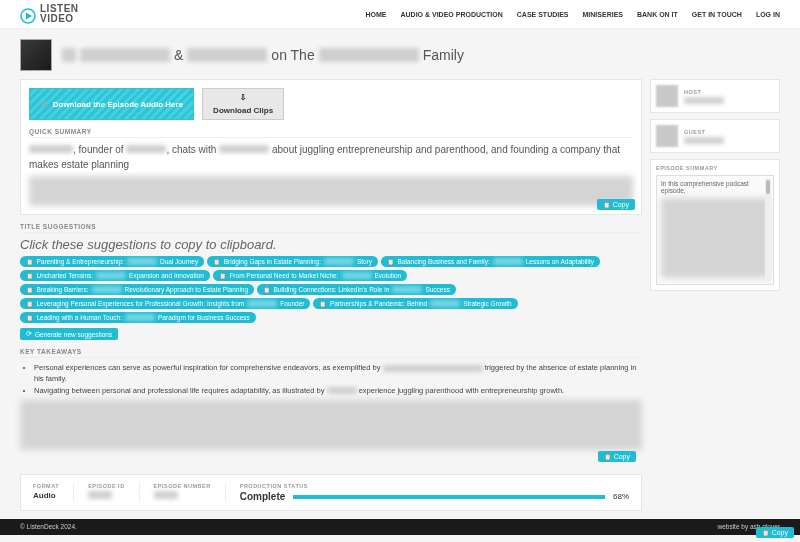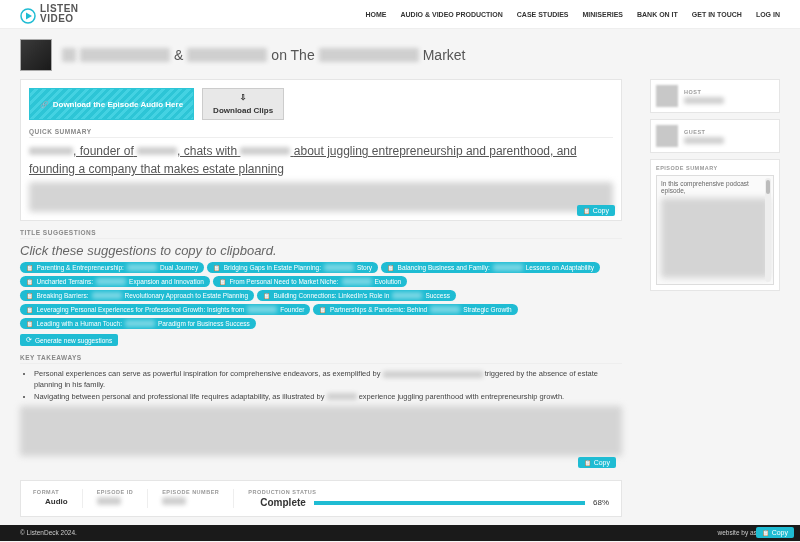--- a/index.html
+++ b/index.html
@@ -8,46 +8,46 @@
   .logo { display:flex; align-items:flex-end; gap:4px; }
   .logo-icon { width:16px; height:16px; }
   .logo-text { font-size:10px; font-weight:bold; letter-spacing:0.5px; color:#555; line-height:1; }
   .nav { display:flex; gap:14px; font-size:7px; font-weight:bold; color:#333; }
   .nav span { cursor:pointer; }
   .page { padding:10px 20px 0 20px; }
   .header-row { display:flex; align-items:center; gap:10px; margin-bottom:8px; }
   .thumb { width:30px; height:30px; background:linear-gradient(135deg,#3a3a3a,#1a1a1a); border:1px solid #aaa; filter:blur(0.5px); }
   .title-line { font-size:14px; color:#555; display:flex; gap:4px; align-items:center; flex-wrap:wrap;}
   .blur-box { display:inline-block; background:#cfcfcf; border-radius:2px; filter:blur(2px); color:transparent; }
-  .two-col { display:flex; gap:28px; }
+  .two-col { display:flex; gap:8px; }
   .col-left { flex:1; min-width:0;}
   .col-right { width:130px; display:flex; flex-direction:column; gap:6px; }
   .card { background:#fff; border:1px solid #e5e5e5; padding:8px; position:relative; margin-bottom:8px; }
   .btn-row { display:flex; gap:8px; margin-bottom:8px; }
   .btn { display:inline-flex; align-items:center; gap:4px; font-size:8px; padding:4px 10px; border:1px solid #ccc; cursor:pointer; white-space:nowrap; }
   .btn-primary { background:repeating-linear-gradient(135deg,#2dc5d6,#2dc5d6 3px,#44d2e2 3px,#44d2e2 6px); color:#fff; border-color:#2dc5d6; font-weight:bold; }
   .btn-secondary { background:#e8e8e8; color:#333; font-weight:bold;flex-direction:column;}
   .section-label { font-size:6.5px; font-weight:bold; letter-spacing:0.5px; color:#888; border-bottom:1px solid #eee; padding-bottom:2px; margin-bottom:4px; }
-  .summary-text { font-size:12px; line-height:1.5; color:#555;text-decoration:underline; }
+  .summary-text { font-size:10px; line-height:1.5; color:#555; }
   .summary-blur-block { margin-top:4px; height:30px; background:#d4d4d4; filter:blur(3px); border-radius:2px; }
   .copy-btn { position:absolute; bottom:4px; right:6px; background:#1fbcd3; color:#fff; font-size:7px; padding:2px 6px; border-radius:2px; cursor:pointer; display:flex; align-items:center; gap:2px;}
   .tag-section { margin-bottom:8px; }
   .tag-hint { font-size:13px; font-style:italic; color:#666; margin-bottom:4px; }
   .tags { display:flex; flex-wrap:wrap; gap:3px; margin-bottom:4px; }
   .tag { background:#1fbcd3; color:#fff; font-size:6.5px; padding:2px 6px; border-radius:8px; display:flex; align-items:center; gap:3px; cursor:pointer; max-width:100%;}
   .tag .blur-inline { background:rgba(255,255,255,0.4); filter:blur(2px); display:inline-block; height:7px; border-radius:2px; }
   .gen-btn { background:#1fbcd3; color:#fff; font-size:6.5px; padding:2px 6px; border-radius:2px; display:inline-flex; align-items:center; gap:3px; cursor:pointer; }
   .takeaways { margin-bottom:8px; position:relative; padding-bottom:16px;}
   .takeaways ul { margin:0 0 4px 0; padding-left:14px; font-size:7.5px; color:#444; line-height:1.5;}
   .takeaways .blur-inline { background:#cfcfcf; filter:blur(2px); display:inline-block; height:7px; border-radius:2px; vertical-align:middle;}
   .big-blur { height:50px; background:#d4d4d4; filter:blur(3px); border-radius:2px; margin-top:4px;}
   .footer-card { background:#fff; border:1px solid #e5e5e5; padding:8px 12px; display:flex; gap:14px; align-items:flex-start; margin-bottom:0px;}
   .footer-field { display:flex; flex-direction:column; gap:2px; font-size:7px; }
   .footer-field .lbl { font-size:5.5px; letter-spacing:0.5px; color:#999; font-weight:bold;}
-  .footer-field .val { font-weight:bold; color:#333; font-size:8px;margin-left:12px; }
+  .footer-field .val { font-weight:bold; color:#333; font-size:8px; }
   .footer-field .val-blur { width:24px; height:8px; background:#cfcfcf; filter:blur(2px); border-radius:2px;}
   .prod-status { flex:1; }
   .prod-bar { height:4px; background:#1fbcd3; width:100%; margin-top:2px; }
   .prod-row { display:flex; align-items:center; gap:8px; }
   .sep { width:1px; background:#eee; align-self:stretch;}
   .host-card { background:#fff; border:1px solid #e5e5e5; padding:5px; display:flex; gap:6px; align-items:center; font-size:6.5px;}
   .host-thumb { width:22px; height:22px; background:#c8c8c8; filter:blur(1px);}
   .host-info .lbl { font-size:5.5px; font-weight:bold; color:#999; letter-spacing:0.5px;}
   .host-info .nm { width:40px; height:7px; background:#cfcfcf; filter:blur(2px); border-radius:2px; margin-top:2px;}
   .ep-summary { background:#fff; border:1px solid #e5e5e5; padding:5px; font-size:6.5px; display:flex; flex-direction:column; gap:4px;}
@@ -92,21 +92,21 @@
 <div class="page">
   <div class="header-row">
     <div class="thumb"></div>
     <div class="title-line">
       <span class="blur-box" style="width:14px;height:14px;"></span>
       <span class="blur-box" style="width:90px;height:14px;"></span>
       <span>&amp;</span>
       <span class="blur-box" style="width:80px;height:14px;"></span>
       <span>on The</span>
       <span class="blur-box" style="width:100px;height:14px;"></span>
-      <span>Market</span>
+      <span>Family</span>
     </div>
   </div>
 
   <div class="two-col">
     <div class="col-left">
 
       <div class="card">
         <div class="btn-row">
           <div class="btn btn-primary">
             <span class="link-icon"></span>

